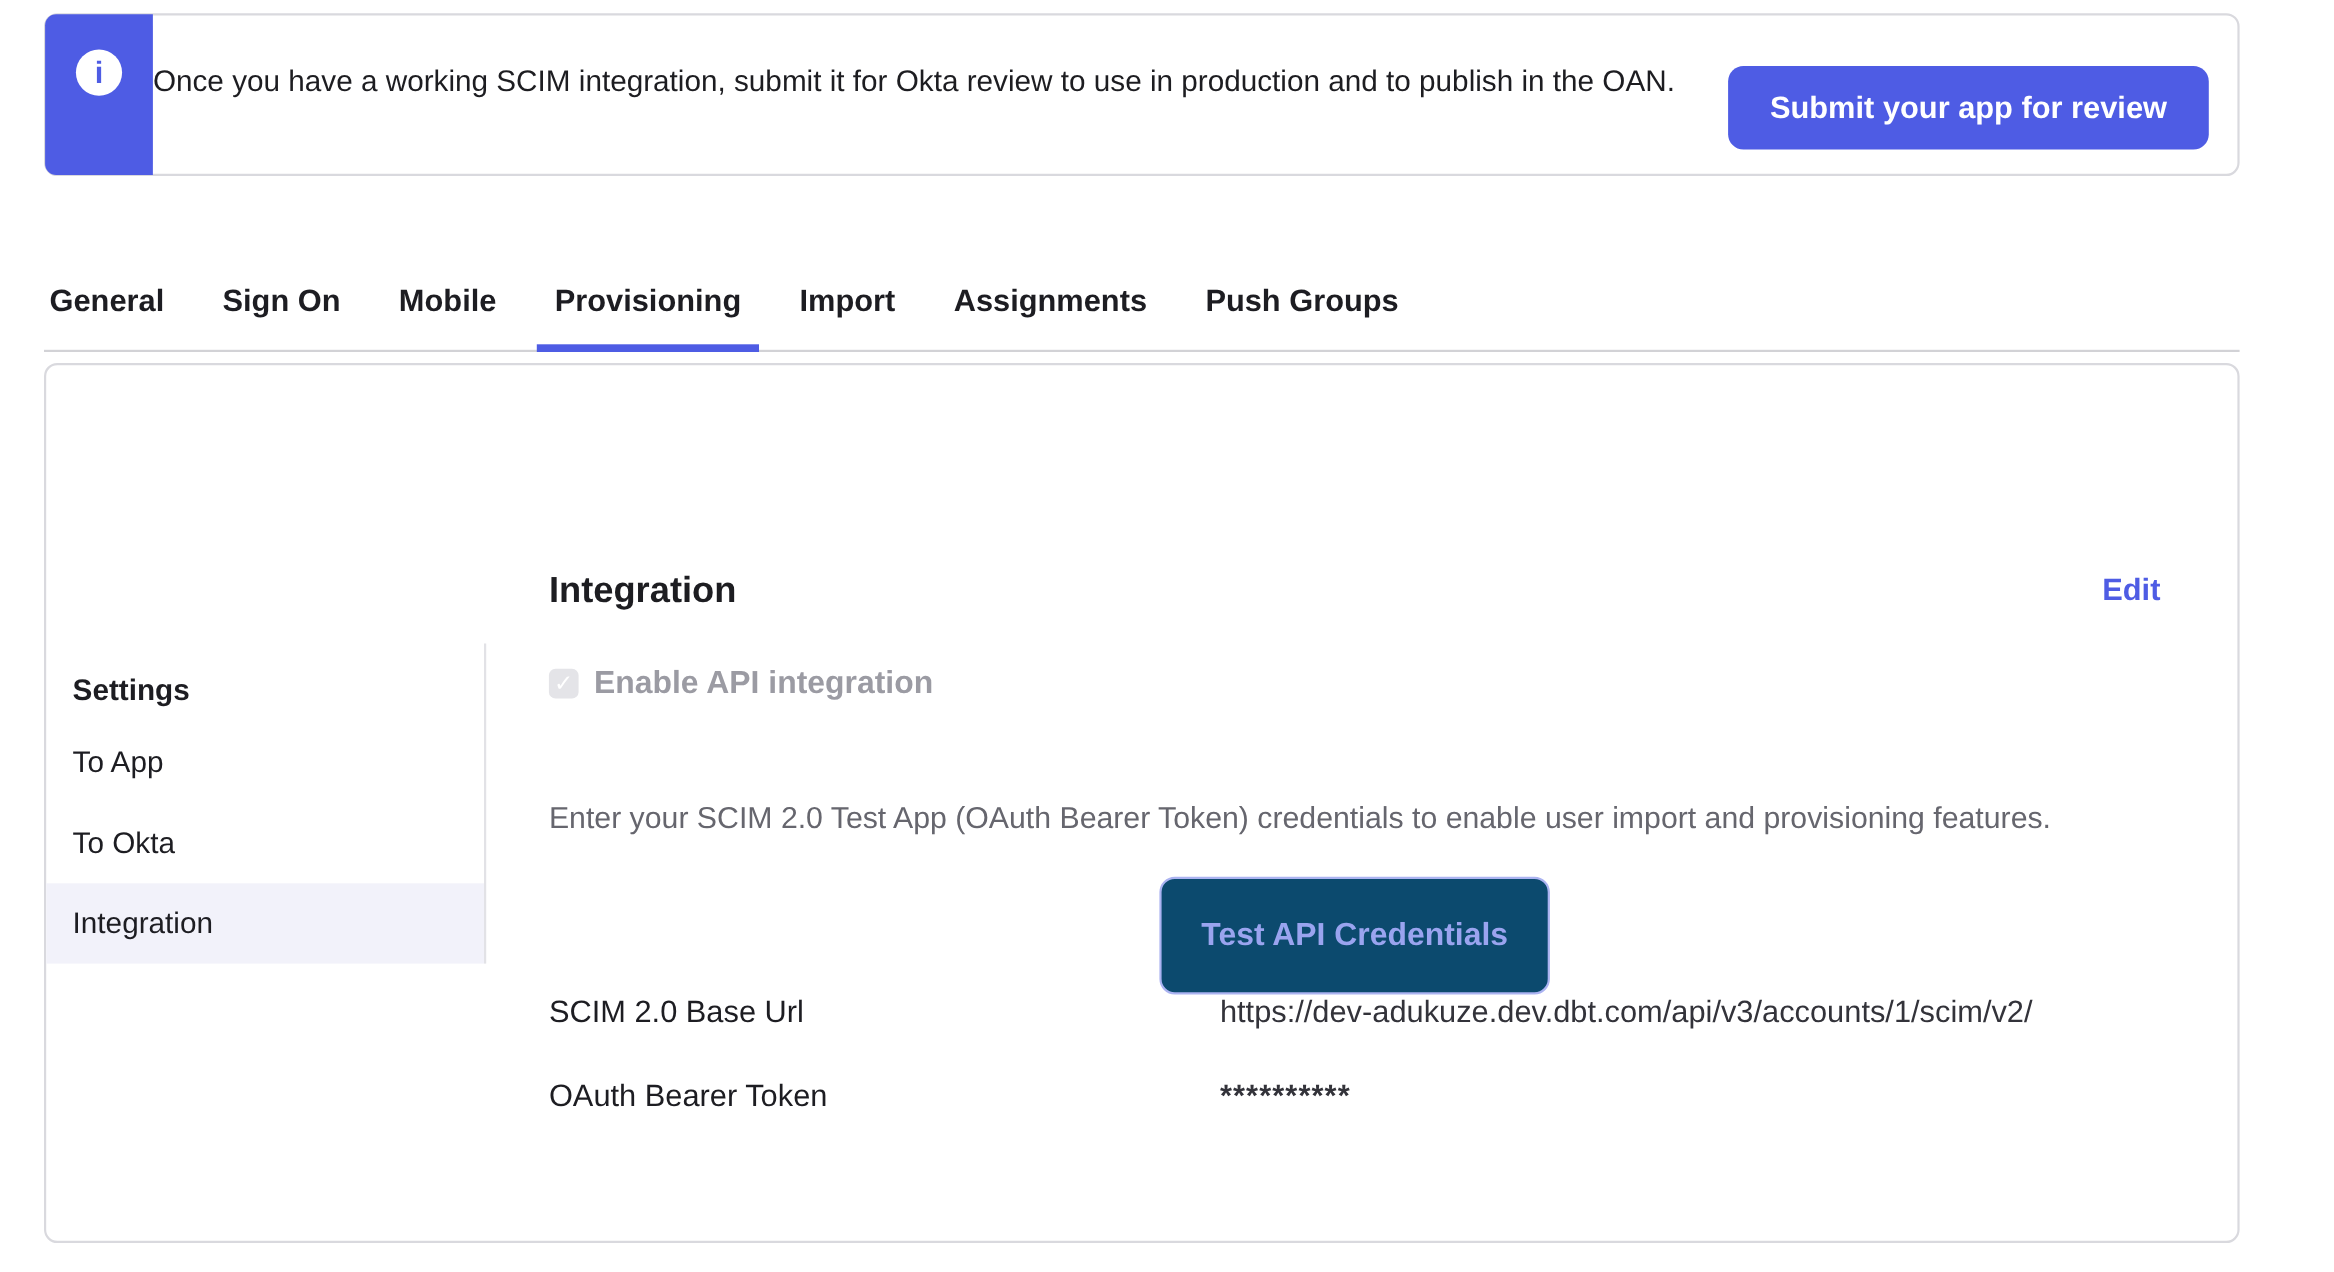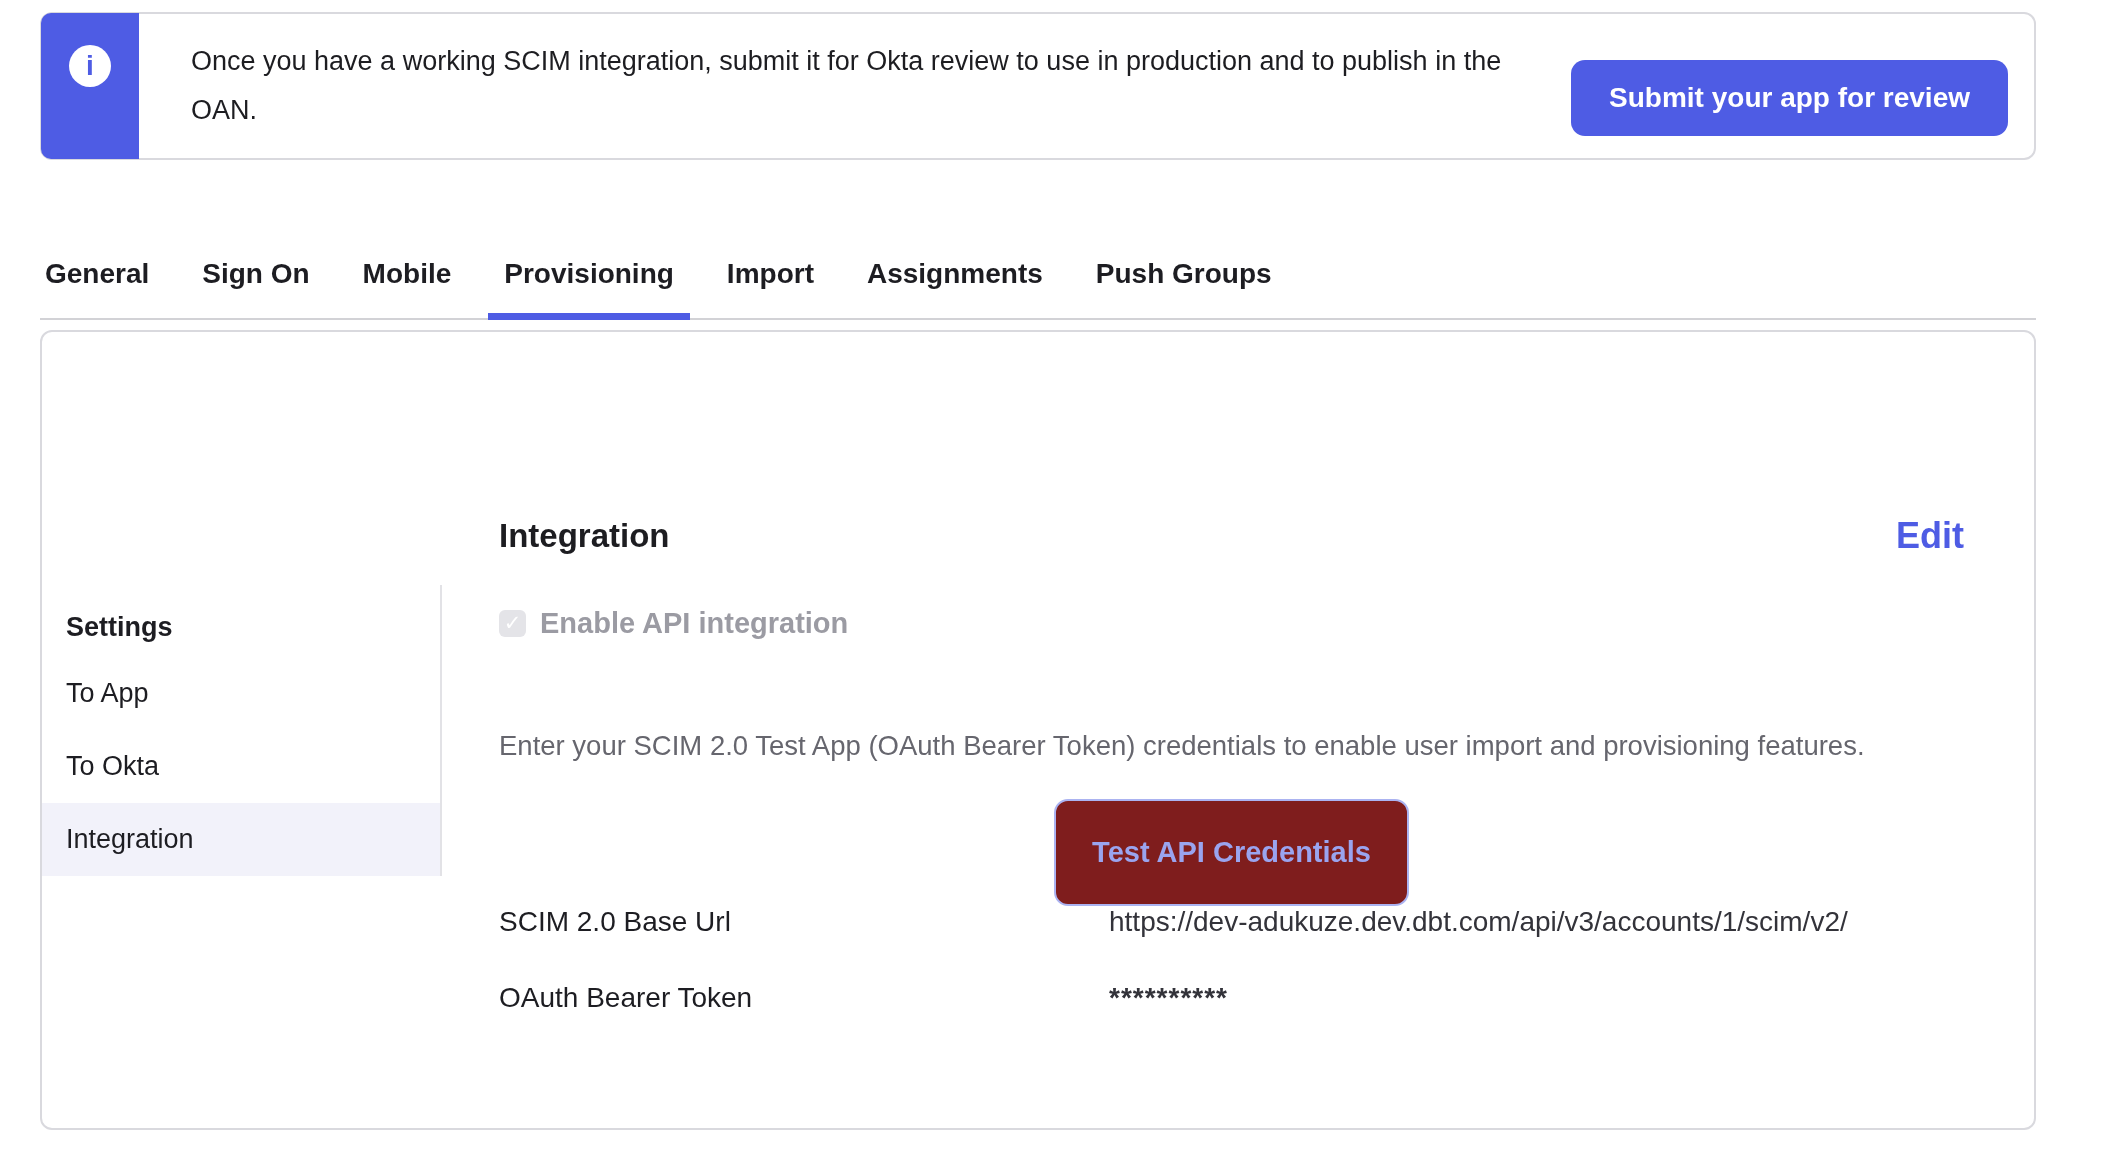--- a/index.html
+++ b/index.html
@@ -28,23 +28,22 @@
     padding-top: 32px;
   }
   .info-circle {
     width: 42px; height: 42px; border-radius: 50%;
     background: #ffffff; color: #4e5ce4;
     display: flex; align-items: center; justify-content: center;
     font-weight: bold; font-size: 28px; line-height: 1;
   }
   .banner-text {
     flex: 1 1 auto;
-    display: flex; align-items: center;
-    padding-left: 52px;
-    font-size: 27px; line-height: 49px; color: #1d1d21;
+    display: flex; 
+    font-size: 27px; line-height: 49px; color: #1d1d21; margin-top: 36px;
   }
   .banner-text .msg { max-width: 1390px; }
   .banner-action {
     flex: 0 0 auto; display: flex; align-items: center;
     padding-right: 26px;
   }
   .submit-btn {
     background: #4e5ce4; color: #ffffff;
     border: none; border-radius: 14px;
     font-family: inherit; font-weight: bold; font-size: 28px;
@@ -97,21 +96,21 @@
   .content {
     flex: 1 1 auto; position: relative;
     padding: 0 70px 0 57px;
   }
   .content-header {
     margin-top: 112px;
     display: flex; justify-content: space-between; align-items: center;
   }
   .content-title { font-size: 33px; font-weight: bold; color: #1d1d21; }
   .edit-link {
-    font-size: 36px; font-weight: bold; color: #4e5ce4;
+    font-size: 28px; font-weight: bold; color: #4e5ce4;
     text-decoration: none; cursor: pointer;
   }
 
   .checkbox-row {
     margin-top: 50px;
     display: flex; align-items: center; gap: 14px;
   }
   .checkbox {
     width: 27px; height: 27px; border-radius: 6px;
     background: #e4e4e8;
@@ -125,21 +124,21 @@
   .description {
     margin-top: 90px;
     font-size: 27.5px; color: #66666e;
   }
 
   .test-btn-row {
     margin-top: 37px;
     display: flex; justify-content: center;
   }
   .test-btn {
-    background: #7f1d1d;
+    background: #0c4a6e;
     border: 2px solid #abb3f1; border-radius: 14px;
     color: #9aa4ef; font-family: inherit; font-weight: bold; font-size: 29px;
     padding: 35px 36px; cursor: default;
   }
 
   .field-rows { }
   .field-row {
     display: flex; align-items: baseline;
     margin-bottom: 44px;
   }

